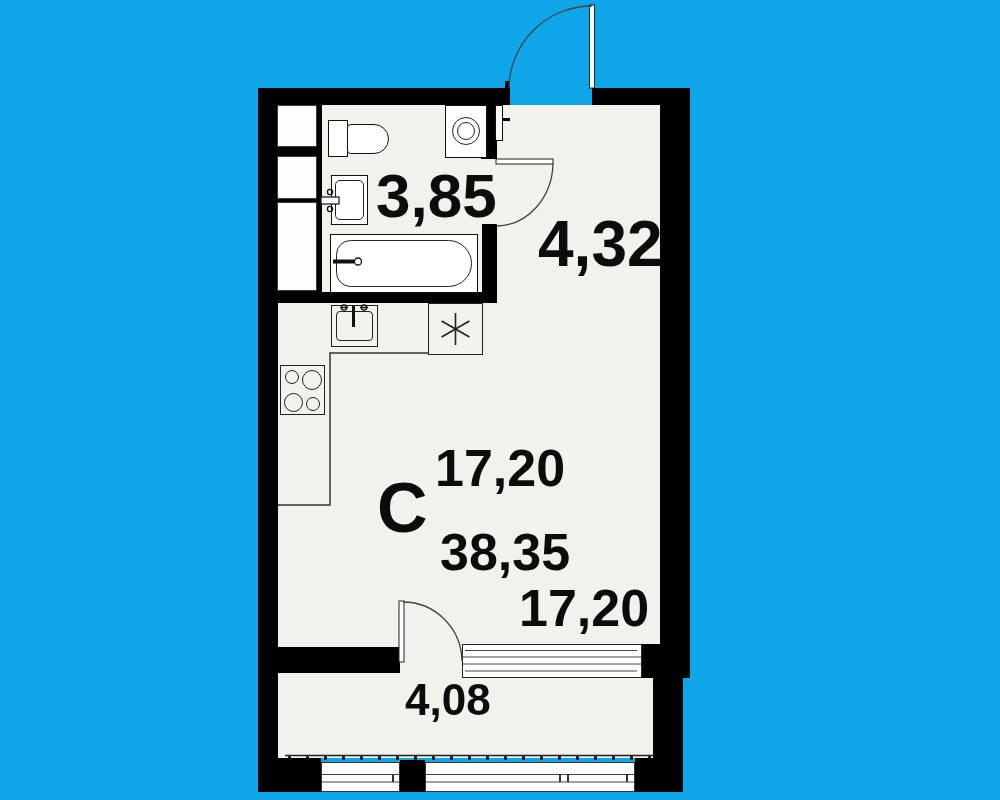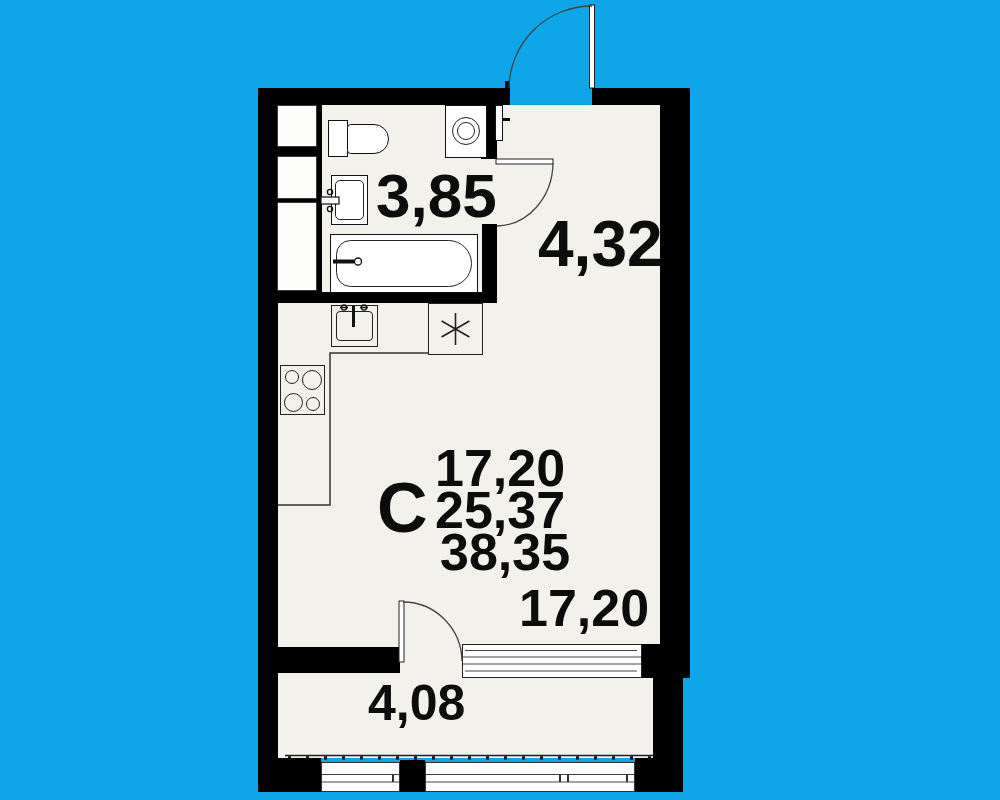--- a/index.html
+++ b/index.html
@@ -124,18 +124,17 @@
     <g>
       <line x1="333" y1="261.5" x2="354" y2="261.5" stroke="#111" stroke-width="4"></line>
       <circle cx="358" cy="261.5" r="3.5" fill="#fff" stroke="#111" stroke-width="1.3"></circle>
     </g>
   </svg>
 
   <div class="lbl" style="left:376px;top:165px;font-size:62px;">3,85</div>
   <div class="lbl" style="left:538px;top:212px;font-size:64px;">4,32</div>
   <div class="lbl" style="left:377px;top:473px;font-size:70px;">С</div>
   <div class="lbl" style="left:435px;top:442px;font-size:52px;">17,20</div>
-  <div class="lbl" style="left:435px;top:484px;font-size:52px;">25,37</div>
   <div class="lbl" style="left:440px;top:526px;font-size:52px;">38,35</div>
   <div class="lbl" style="left:519px;top:582px;font-size:52px;">17,20</div>
-  <div class="lbl" style="left:368px;top:678px;font-size:50px;">4,08</div>
+  <div class="lbl" style="left:405px;top:678px;font-size:44px;">4,08</div>
 
 </div>
 
 </body></html>

